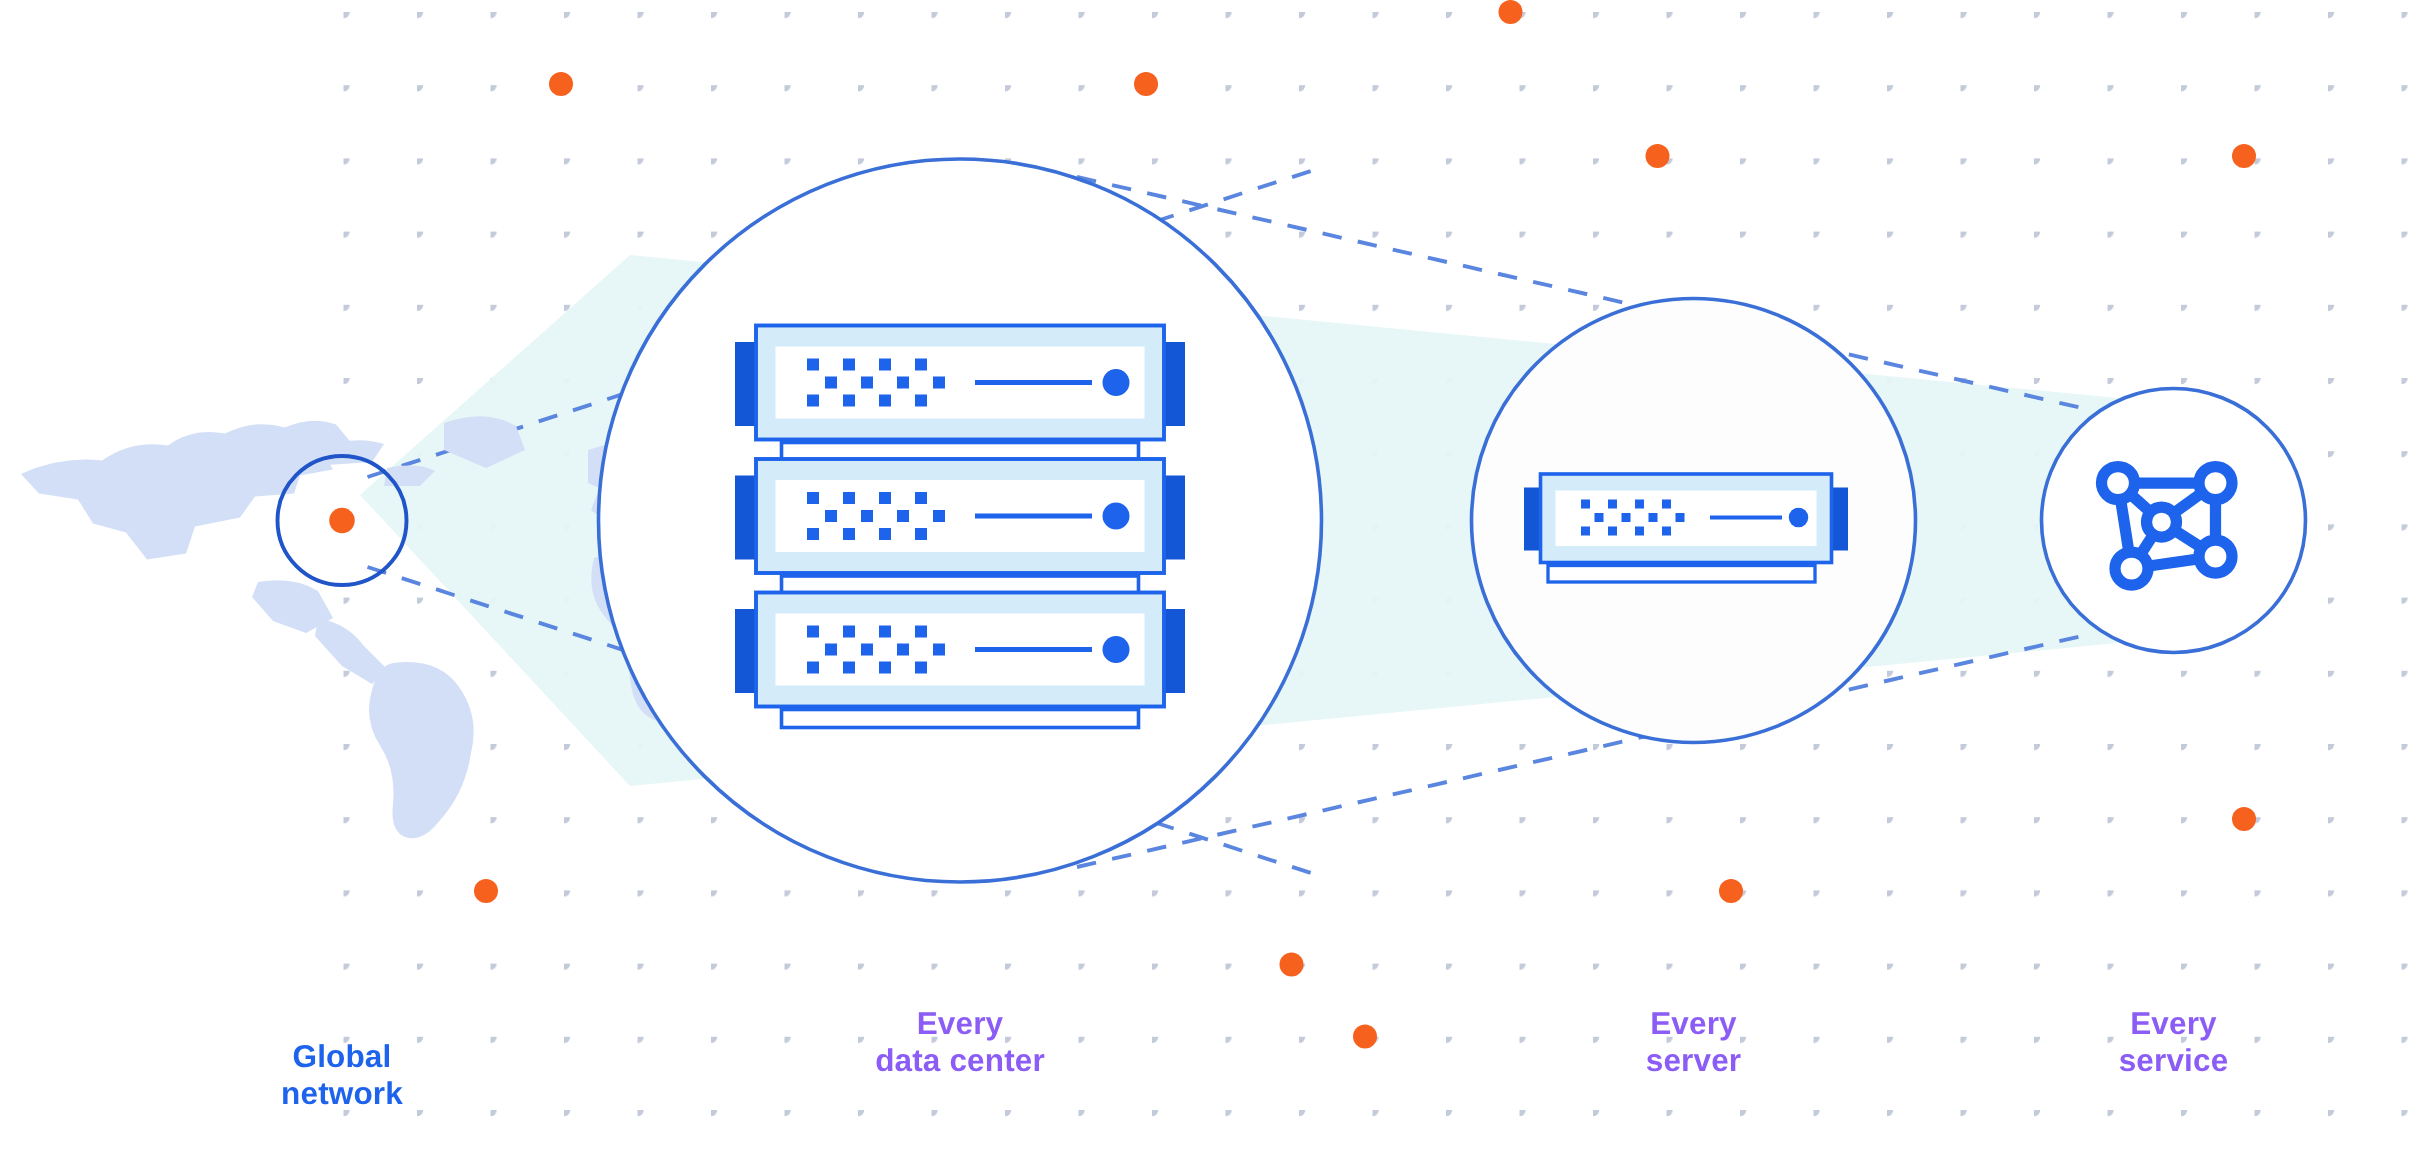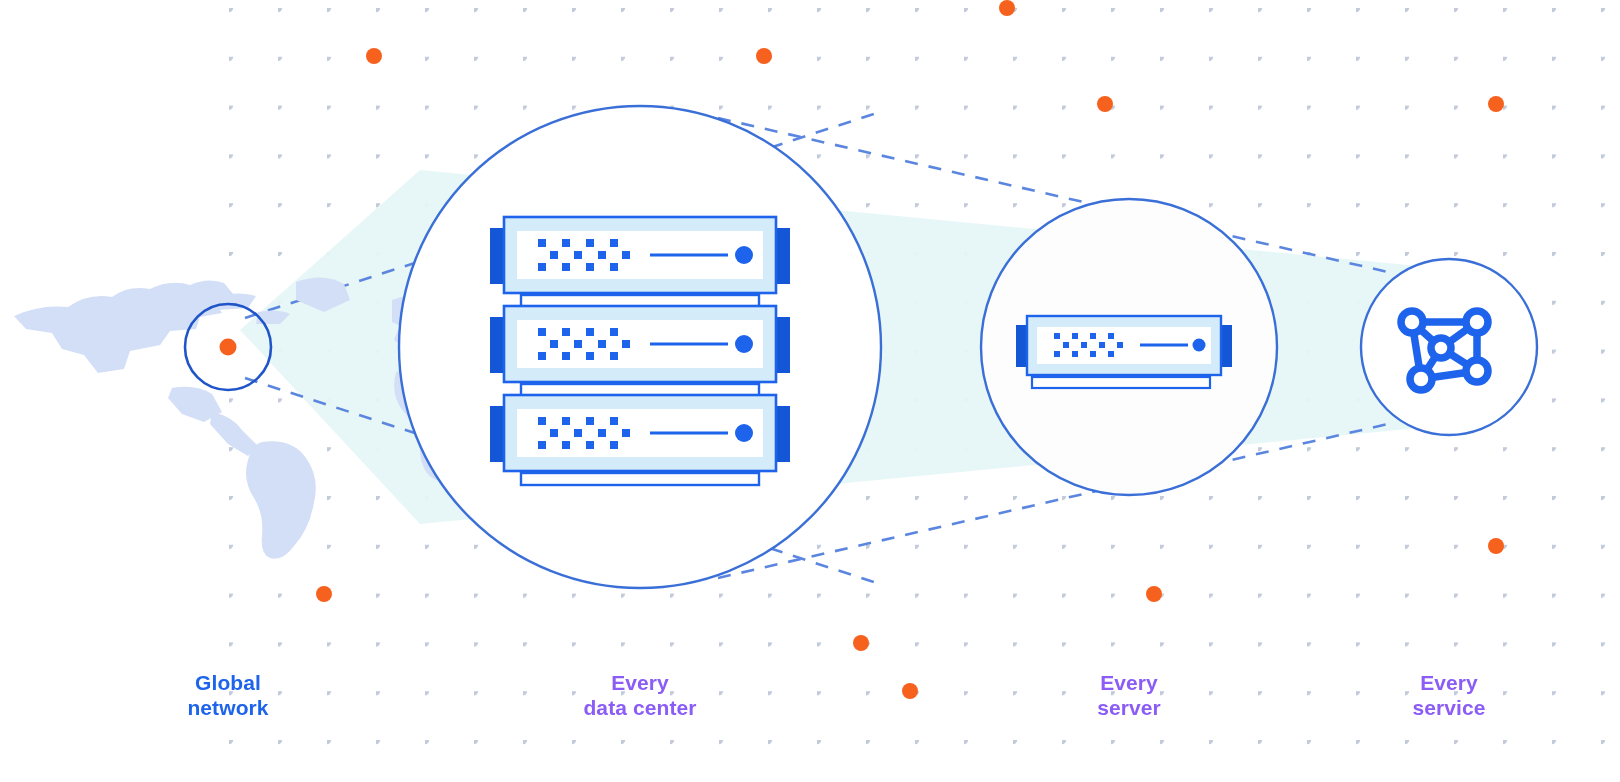--- a/index.html
+++ b/index.html
@@ -32,21 +32,21 @@
     text-align:center;
     font-size:21px;
     line-height:25px;
     font-weight:700;
     letter-spacing:0.1px;
     white-space:pre-line;
     transform:translateX(-50%);
     pointer-events:auto;
   }
   .lbl-dark{ color:#8b5cf6; }
-  .lbl-blue{ color:#1d63ec; }
+  .lbl-blue{ color:#1d63ec;margin-top:22px; }
 </style>
 </head>
 <body>
 
 <div id="stage">
 
   <svg id="bg-dots" viewBox="0 0 1620 782" aria-hidden="true">
     <defs>
       <pattern id="dotpat" x="229" y="8" width="49" height="48.8" patternUnits="userSpaceOnUse">
         <circle cx="0" cy="0" r="4.2" fill="#c3cada"></circle>

